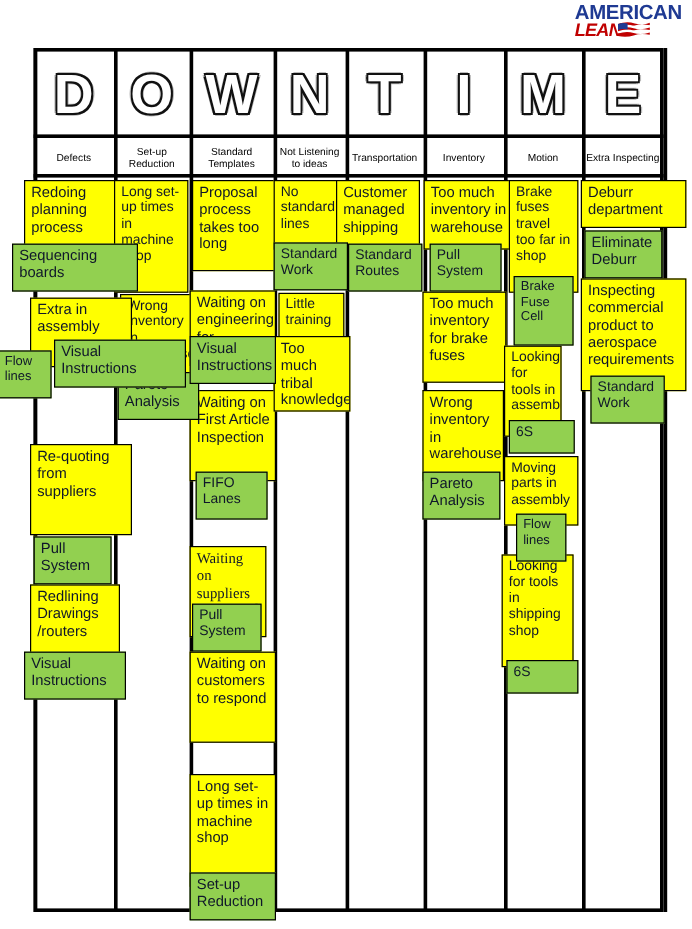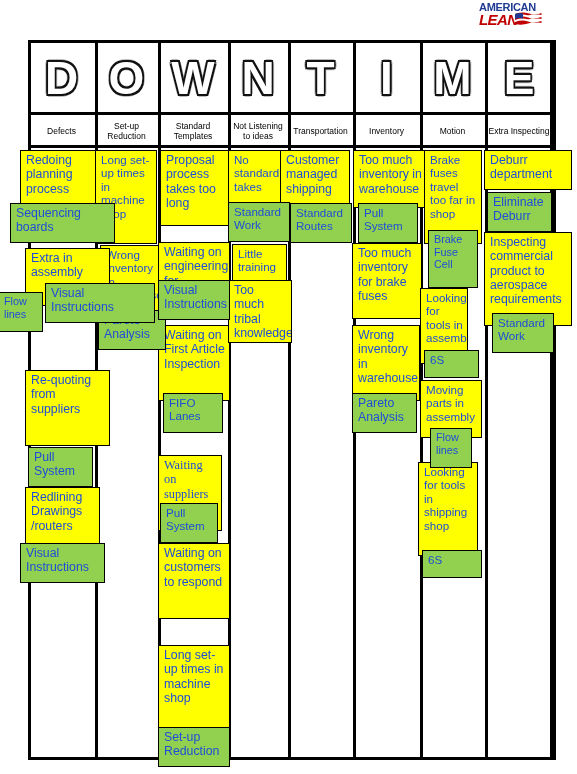--- a/index.html
+++ b/index.html
@@ -9,21 +9,21 @@
     background:#ffffff;
     font-family:"Liberation Sans", sans-serif;
     overflow:hidden;
     position:relative;
   }
   #stage{position:absolute;left:0;top:0;width:577px;height:774px;}
 
   
   .logo{position:absolute;right:4px;top:2px;width:94px;height:36px;
         display:flex;flex-direction:column;align-items:flex-start;line-height:1;}
-  .logo-american{font-size:11px;font-weight:bold;color:#1F3A93;letter-spacing:-0.3px;
+  .logo-american{font-size:17px;font-weight:bold;color:#1F3A93;letter-spacing:-0.3px;
         font-family:"Liberation Sans", sans-serif;}
   .logo-row{display:flex;align-items:flex-end;margin-top:-2px;}
   .logo-lean{font-size:15px;font-weight:bold;font-style:italic;color:#C00000;
         letter-spacing:-0.6px;line-height:0.95;}
   .flag{width:28px;height:15px;margin-left:-3px;margin-bottom:1px;}
 
   
   .frame{position:absolute;left:28px;top:40px;width:525px;height:720px;
          border:3px solid #000;box-sizing:border-box;background:#fff;}
   .vline{position:absolute;top:40px;width:3px;background:#000;height:720px;}
@@ -41,21 +41,21 @@
       line-height:1;}
 
   
   .hline{position:absolute;left:28px;width:525px;height:2.5px;background:#000;}
   .cat-cell{position:absolute;height:29px;display:flex;align-items:center;
       justify-content:center;text-align:center;box-sizing:border-box;
       font-size:8.5px;color:#000;line-height:1.12;padding:16px 2px;}
 
   
   .note{position:absolute;box-sizing:border-box;border:1.6px solid #000;
-        padding:2px 4px 2px 5px;line-height:1.16;color:#1d4ed8;
+        padding:2px 4px 2px 5px;line-height:1.16;color:#0f172a;
         font-size:12.3px;overflow:hidden;}
   .note.y{background:#FFFF00;}
   .note.g{background:#92D050;}
   .note.small{font-size:11.6px;}
   .note.tiny{font-size:10.8px;}
 </style>
 </head>
 <body>
 
 <div id="stage">
@@ -143,21 +143,21 @@
       <div class="note y" style="left: 160px; top: 150px; width: 72px; min-height: 76px; z-index: 10;">Proposal process takes too long</div>
       <div class="note y" style="left: 158px; top: 242px; width: 72px; min-height: 58px; z-index: 11;">Waiting on engineering for answers</div>
       <div class="note g" style="left: 158px; top: 280px; width: 72px; min-height: 40px; z-index: 22;">Visual Instructions</div>
       <div class="note y" style="left: 158px; top: 325px; width: 72px; min-height: 76px; z-index: 13;">Waiting on First Article Inspection</div>
       <div class="note g small" style="left: 163px; top: 393px; width: 60px; min-height: 40px; z-index: 24;">FIFO Lanes</div>
       <div class="note y" style="left: 158px; top: 455px; width: 64px; min-height: 76px; z-index: 15; font-family: Liberation Serif, serif;">Waiting on suppliers to respond</div>
       <div class="note g small" style="left: 160px; top: 503px; width: 58px; min-height: 40px; z-index: 26;">Pull System</div>
       <div class="note y" style="left: 158px; top: 543px; width: 72px; min-height: 76px; z-index: 17;">Waiting on customers to respond</div>
       <div class="note y" style="left: 158px; top: 645px; width: 72px; min-height: 94px; z-index: 18;">Long set-up times in machine shop</div>
       <div class="note g" style="left: 158px; top: 727px; width: 72px; min-height: 40px; z-index: 29;">Set-up Reduction</div>
-      <div class="note y small" style="left: 228px; top: 150px; width: 58px; min-height: 58px; z-index: 10;">No standard takes</div>
+      <div class="note y small" style="left: 228px; top: 150px; width: 58px; min-height: 58px; z-index: 10;">No standard lines</div>
       <div class="note g small" style="left: 228px; top: 202px; width: 62px; min-height: 40px; z-index: 21;">Standard Work</div>
       <div class="note y small" style="left: 232px; top: 244px; width: 55px; min-height: 40px; z-index: 12;">Little training</div>
       <div class="note y" style="left: 228px; top: 280px; width: 64px; min-height: 58px; z-index: 13;">Too much tribal knowledge</div>
       <div class="note y" style="left: 280px; top: 150px; width: 70px; min-height: 58px; z-index: 10;">Customer managed shipping</div>
       <div class="note g small" style="left: 290px; top: 203px; width: 62px; min-height: 40px; z-index: 21;">Standard Routes</div>
       <div class="note y" style="left: 353px; top: 150px; width: 75px; min-height: 58px; z-index: 10;">Too much inventory in warehouse</div>
       <div class="note g small" style="left: 358px; top: 203px; width: 60px; min-height: 40px; z-index: 21;">Pull System</div>
       <div class="note y" style="left: 352px; top: 243px; width: 70px; min-height: 76px; z-index: 12;">Too much inventory for brake fuses</div>
       <div class="note y" style="left: 352px; top: 325px; width: 68px; min-height: 76px; z-index: 13;">Wrong inventory in warehouse</div>
       <div class="note g" style="left: 352px; top: 393px; width: 65px; min-height: 40px; z-index: 24;">Pareto Analysis</div>

